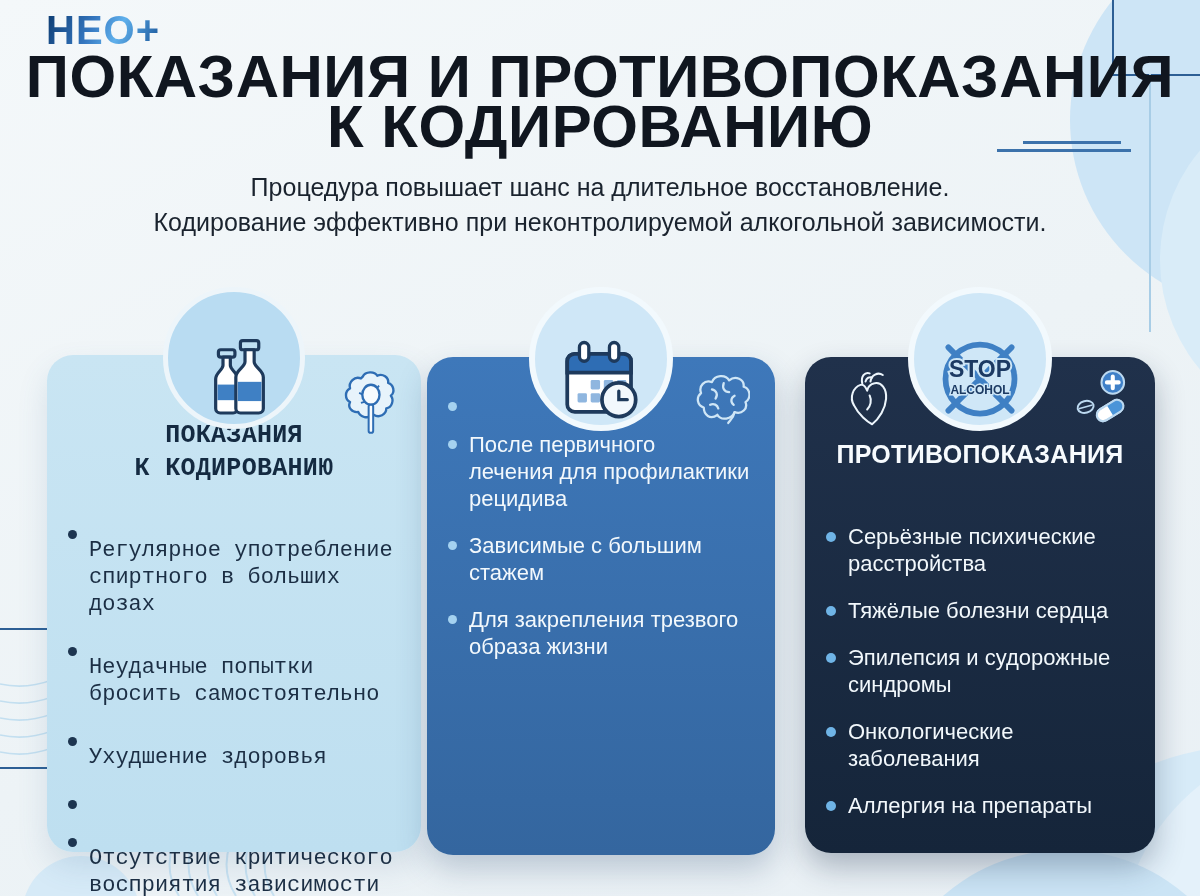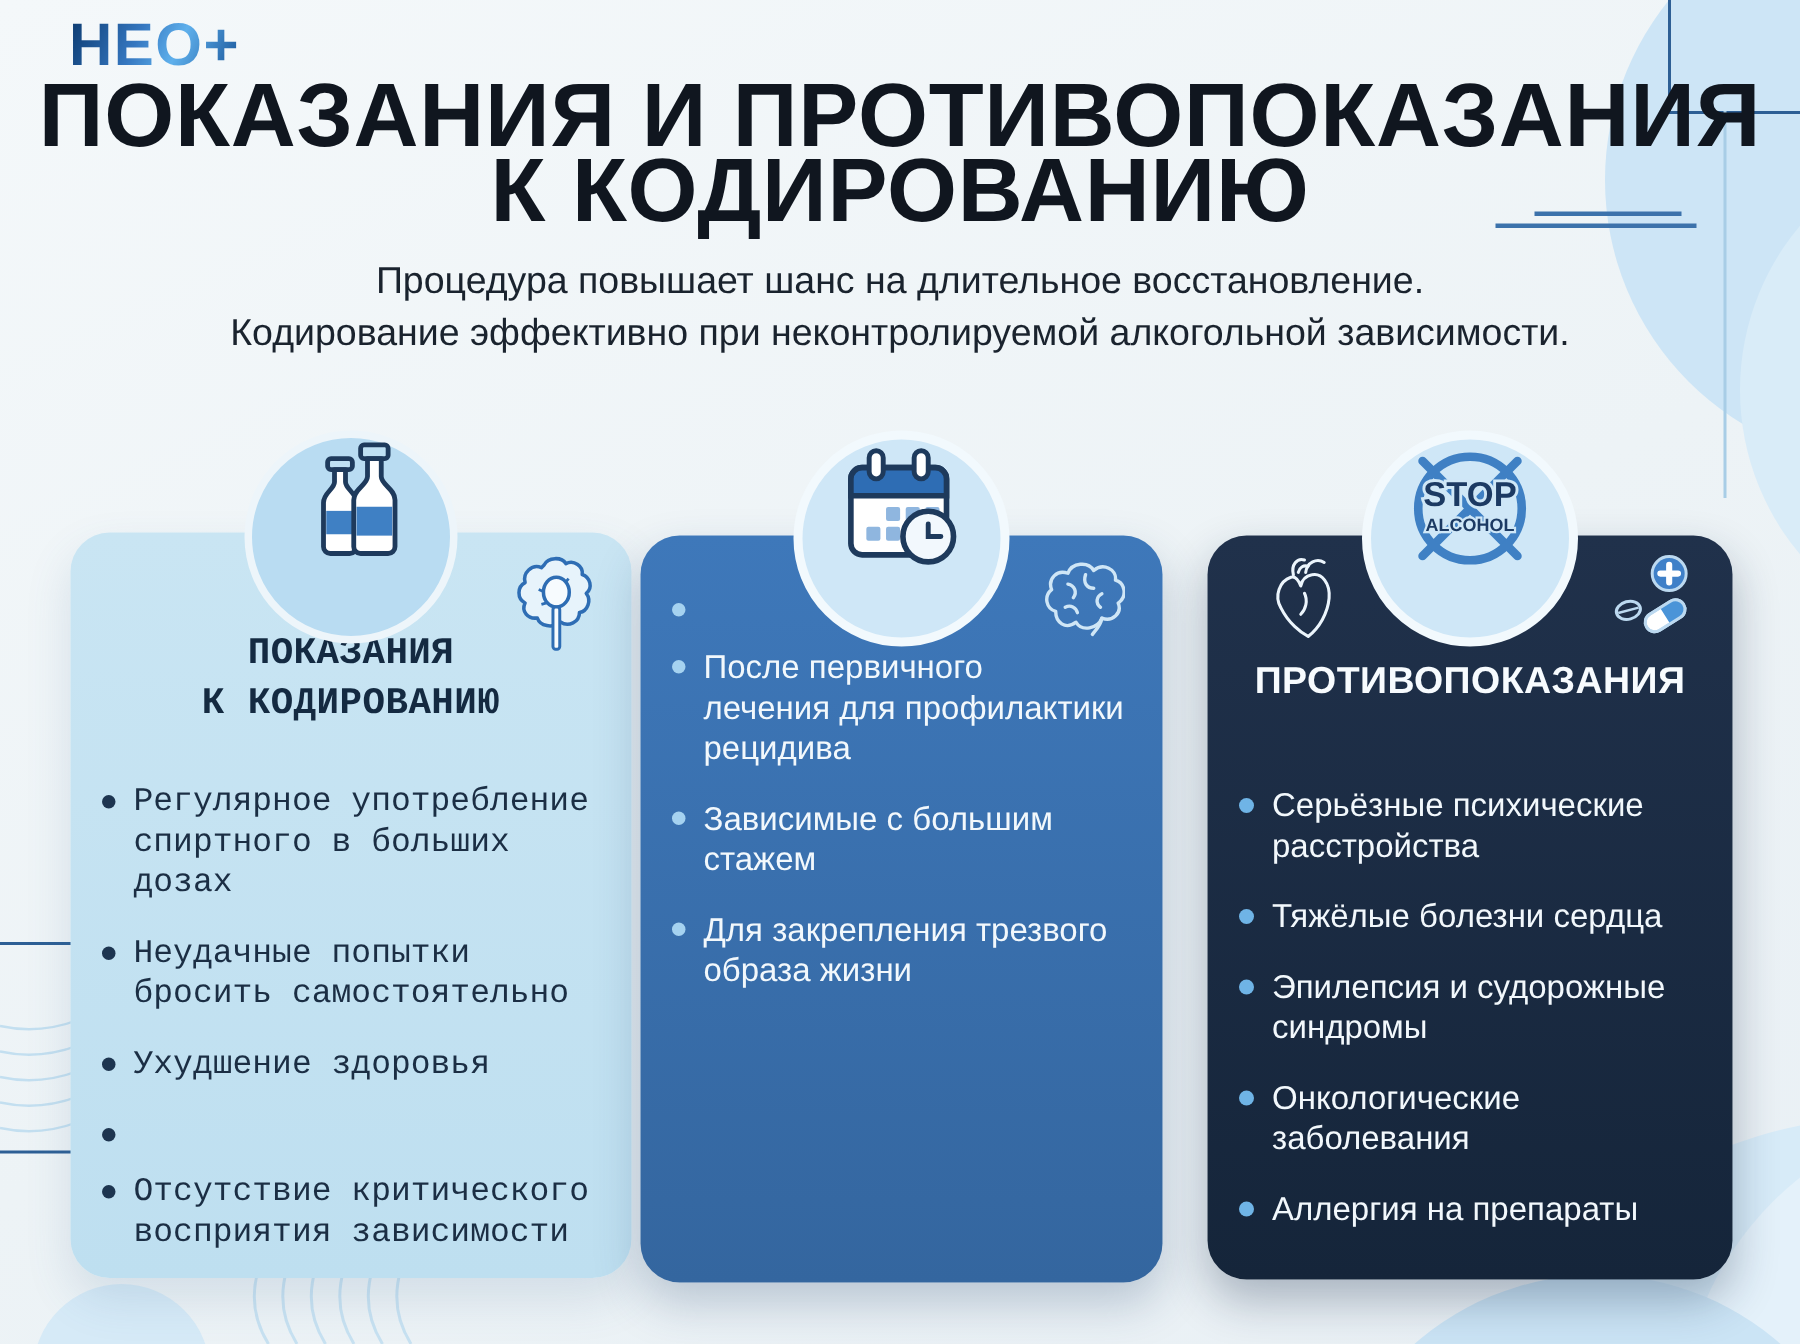--- a/index.html
+++ b/index.html
@@ -37,42 +37,42 @@
     text-align:center;font-size:25px;line-height:35px;color:#1a232e;}
   .subtitle span{display:block;}
 
   .card-wrap{position:absolute;z-index:2;}
   .cw1{left:47px;top:287px;width:374px;height:565px;font-family:Liberation Mono, monospace;}
   .cw2{left:427px;top:287px;width:348px;height:568px;}
   .cw3{left:805px;top:287px;width:350px;height:566px;}
   .icon-circle{
     position:absolute;left:50%;transform:translateX(-50%);top:0;z-index:3;
     width:132px;height:132px;border-radius:50%;
-    display:flex;align-items:flex-start;justify-content:center;
+    display:flex;align-items:flex-end;justify-content:center;
   }
   .cw1 .icon-circle{background:#b9dcf2;border:5px solid #edf5fa;}
   .cw2 .icon-circle,.cw3 .icon-circle{background:#cfe7f7;border:6px solid #f2f9fd;}
   .card{position:absolute;left:0;right:0;border-radius:26px;}
   .cw1 .card{top:68px;height:497px;background:linear-gradient(180deg,#c9e5f3,#bedff0);box-shadow:0 14px 30px rgba(70,110,150,.15);}
   .cw2 .card{top:70px;height:498px;background:linear-gradient(180deg,#3e78ba,#34669f);box-shadow:0 14px 30px rgba(40,70,110,.25);}
   .cw3 .card{top:70px;height:496px;background:linear-gradient(180deg,#20314b,#15253a);box-shadow:0 14px 30px rgba(20,40,70,.3);}
 
   .card-title{margin:64px 8px 0;min-height:66px;display:flex;flex-direction:column;justify-content:center;
     text-align:center;font-size:25px;line-height:33px;font-weight:800;letter-spacing:.3px;}
   .cw1 .card-title{color:#142a41;}
   .cw2 .card-title,.cw3 .card-title{color:#f7fbfe;}
 
   .items{list-style:none;margin:36px 0 0;padding:0 20px 0 21px;}
   .items li{display:flex;margin-bottom:20px;}
   .dot{flex:0 0 9px;width:9px;height:9px;border-radius:50%;margin:9px 12px 0 0;}
   .cw1 .dot{background:#1d3550;}
   .cw2 .dot{background:#a5d2f0;}
   .cw3 .dot{background:#6fb4e6;flex-basis:10px;width:10px;height:10px;}
   .txt{font-size:22px;line-height:27px;white-space:pre-line;}
-  .cw1 .txt{color:#1b2e44;}
+  .cw1 .txt{color:#1b2e44;margin-top:16px;}
   .cw2 .txt,.cw3 .txt{color:#f2f8fc;}
 
   .corner-icon{position:absolute;z-index:2;}
   .cw1 .corner-icon{right:22px;top:12px;}
   .cw2 .corner-icon{right:25px;top:15px;}
   .corner-heart{left:40px;top:11px;}
   .corner-pills{right:25px;top:11px;}
   svg text{font-family:"Liberation Sans",sans-serif;}
 </style>
 </head>

